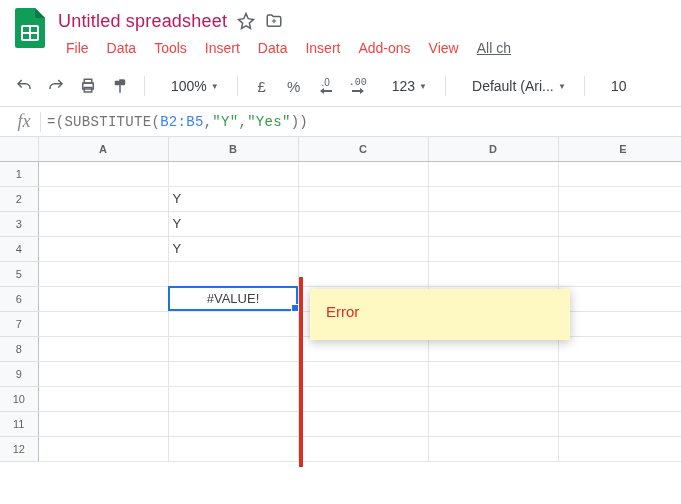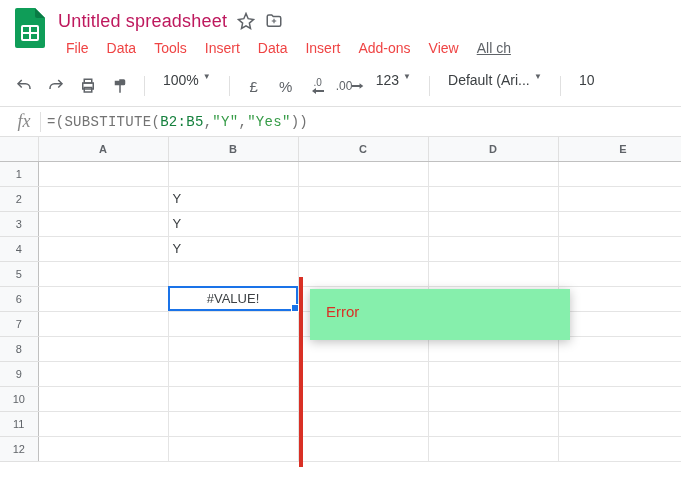--- a/index.html
+++ b/index.html
@@ -10,44 +10,44 @@
   .title-block { flex: 1; }
   .title-row { display: flex; align-items: center; gap: 10px; height: 26px; }
   .doc-title { font-size: 18px; color: #be185d; letter-spacing: 0.2px; }
   .menu-row { display: flex; gap: 2px; margin-top: 2px; }
   .menu-item { padding: 4px 8px; font-size: 14px; color: #ef4444; cursor: pointer; border-radius: 3px; }
   .menu-item:last-child { color: #5f6368; text-decoration: underline; }
   
   .toolbar { display: flex; align-items: center; padding: 6px 10px; gap: 4px; border-bottom: 1px solid #e0e0e0; margin-top: 6px; }
   .tb-btn { width: 28px; height: 28px; display: flex; align-items: center; justify-content: center; border-radius: 3px; cursor: pointer; color: #5f6368; }
   .tb-sep { width: 1px; height: 20px; background: #e0e0e0; margin: 0 6px; }
-  .tb-drop { display: flex; gap: 4px; padding: 0 8px; height: 28px; font-size: 14px; color: #3c4043; cursor: pointer; border-radius: 3px; }
+  .tb-drop { display: flex; align-items: center; gap: 4px; padding: 0 8px; height: 28px; font-size: 14px; color: #3c4043; cursor: pointer; border-radius: 3px; margin-left: 8px; }
   .tb-caret { font-size: 8px; color: #5f6368; }
   
   .formula-bar { display: flex; align-items: center; padding: 4px 8px; border-bottom: 1px solid #e0e0e0; height: 30px; }
   .fx { font-style: italic; font-family: Georgia, serif; color: #888; font-size: 18px; width: 32px; text-align: center; }
   .fx-sep { width: 1px; height: 20px; background: #e0e0e0; margin: 0 6px 0 0; }
   .formula { font-family: "Consolas","Courier New",monospace; font-size: 14px; letter-spacing: 0.3px; }
   .f-default { color: #737373; }
-  .f-range { color: #15803d; }
+  .f-range { color: #3b82f6; }
   .f-string { color: #379c48; }
   
   .sheet { position: relative; }
   .sheet table { border-collapse: collapse; table-layout: fixed; width: 100%; }
   .corner { width: 38px; height: 24px; background: #f8f9fa; border-right: 1px solid #e0e0e0; border-bottom: 1px solid #c0c0c0; }
   .col-h { background: #f8f9fa; text-align: center; font-size: 11px; color: #5f6368; height: 24px; border-right: 1px solid #e0e0e0; border-bottom: 1px solid #c0c0c0; width: 130px; }
   .row-h { background: #f8f9fa; text-align: center; font-size: 11px; color: #5f6368; width: 38px; border-right: 1px solid #c0c0c0; border-bottom: 1px solid #e0e0e0; }
   .cell { border-right: 1px solid #e4e4e4; border-bottom: 1px solid #e4e4e4; height: 25px; padding: 0 4px; font-size: 13px; vertical-align: middle; }
   .cell.center { text-align: center; }
   
   .sel-box { position: absolute; border: 2px solid #1a73e8; pointer-events: none; }
   .sel-box::after { content: ''; position: absolute; right: -3px; bottom: -3px; width: 6px; height: 6px; background: #1a73e8; border: 1px solid #fff; }
   .err-strip { position: absolute; width: 4px; background: #d93025; }
   
-  .tooltip { position: absolute; background: #86efac; box-shadow: 0 2px 10px rgba(0,0,0,0.25); padding: 14px 16px; width: 260px; font-size: 14px; color: #3c4043; }
+  .tooltip { position: absolute; background: #fef9c3; box-shadow: 0 2px 10px rgba(0,0,0,0.25); padding: 14px 16px; width: 260px; font-size: 14px; color: #3c4043; }
   .tooltip .t-title { color: #d93025; font-weight: normal; margin-bottom: 6px; font-size: 15px; }
 
   svg { display: block; }
 </style>
 </head>
 <body>
 
 <div class="header">
   <div class="logo">
     <svg width="30" height="40" viewBox="0 0 30 40">
@@ -119,21 +119,21 @@
     </div>
   <div class="tb-sep"></div>
   <div class="tb-btn" style="font-size:15px;">£</div>
   <div class="tb-btn" style="font-size:15px;">%</div>
   <div class="tb-btn" style="flex-direction:column;font-size:10px;line-height:1;">
       <span>.0</span>
       <svg width="12" height="6" viewBox="0 0 12 6" fill="#5f6368">
         <path d="M0 3l4-3v2h8v2H4v2z"></path>
       </svg>
     </div>
-  <div class="tb-btn" style="flex-direction:row;font-size:12px;line-height:1;">
+  <div class="tb-btn" style="flex-direction:column;font-size:10px;line-height:1;font-family:Liberation Mono, monospace;">
       <span>.00</span>
       <svg width="12" height="6" viewBox="0 0 12 6" fill="#5f6368">
         <path d="M12 3L8 0v2H0v2h8v2z"></path>
       </svg>
     </div>
   <div class="tb-drop">
       <span>123</span>
       <span class="tb-caret">▼</span>
     </div>
   <div class="tb-sep"></div>

